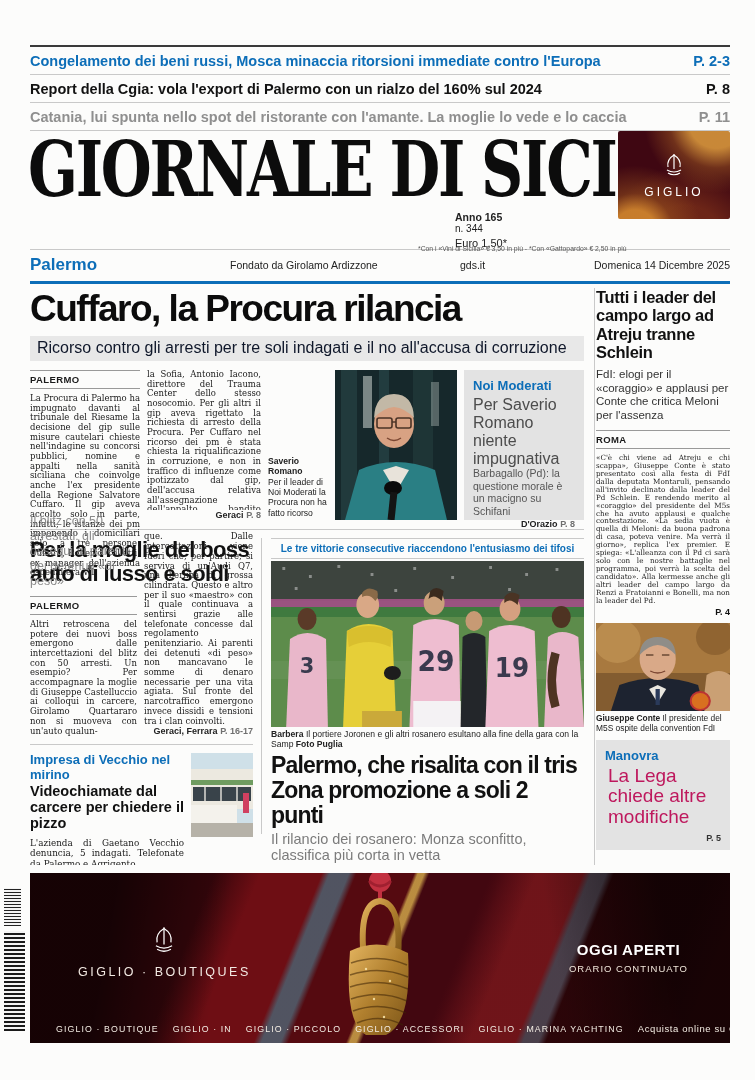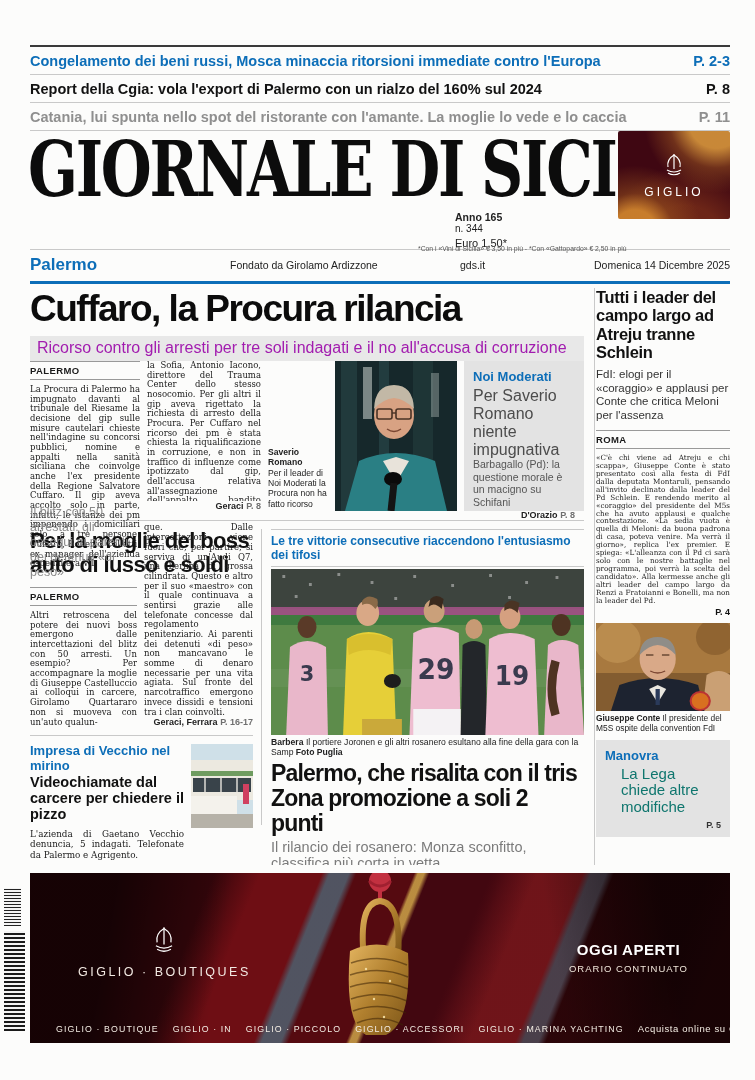--- a/index.html
+++ b/index.html
@@ -51,21 +51,21 @@
   .byline b { font-weight:800; }
   .pgray { color:#6f6f6f; font-weight:700; }
 
   
   .mainzone { display:flex; height:577px; overflow:hidden; margin-top:4px; }
   .main-left { flex:1; min-width:0; padding-right:10px; }
   .right-col { width:136px; border-left:1px solid #c9c9c9; padding-left:1px; }
 
   .lead-hl { font-size:37px; font-weight:800; letter-spacing:-1.5px; line-height:1.05;
              color:#0c0c0c; margin:2px 0 7px; }
-  .subbar { background:#e8e8e8; color:#a21caf; font-size:16px; padding:3px 7px 4px; }
+  .subbar { background:#e8e8e8; color:#0f172a; font-size:16px; padding:3px 7px 4px; margin-bottom:9px; }
   .lead-cols { display:flex; gap:7px; height:150px; }
   .lc-t1 { width:110px; }
   .lc-t2 { width:114px; display:flex; flex-direction:column; }
   .lead-body { font-size:8.5px; line-height:1.14; overflow:hidden; }
   .lc-t2 .lead-body { flex:1; }
   .lc-cap { width:60px; display:flex; flex-direction:column; justify-content:flex-end; padding-bottom:2px; }
   .capt { font-size:8.6px; line-height:1.2; color:#222; }
   .capt b { font-weight:800; }
   .lead-photo { width:122px; height:150px; }
   .leadbox { flex:1; background:#e3e3e3; padding:8px 9px; display:flex; flex-direction:column; }
@@ -87,38 +87,38 @@
   .boss-body { font-size:8.5px; line-height:1.14; overflow:hidden; }
   .boss-c2 .boss-body { flex:1; }
 
   .pizzo { border-top:1px solid #c9c9c9; margin-top:8px; padding-top:8px; display:flex; gap:7px; }
   .pz-text { flex:1; }
   .pz-kick { color:#0d6eb8; font-weight:800; font-size:13px; line-height:1.1; }
   .pz-hl { font-weight:800; font-size:14.5px; line-height:1.12; margin:1px 0 6px; }
   .pz-body { font-size:8.8px; line-height:1.2; }
   .pz-photo { width:62px; height:84px; }
 
-  .sport-kick { color:#0d6eb8; font-weight:800; font-size:12px; border-top:1px solid #c9c9c9;
-                border-bottom:1px solid #c9c9c9; padding:4px 0; }
+  .sport-kick { color:#0d6eb8; font-weight:800; font-size:10px; border-top:1px solid #c9c9c9;
+                border-bottom:1px solid #c9c9c9; padding:4px 0;text-align:center; }
   .sport-photo { width:100%; height:166px; display:block; margin-top:2px; }
   .sport-cap { font-size:8.6px; color:#222; margin:2px 0 4px; }
   .sport-cap b { font-weight:800; }
   .sport-hl { font-size:23px; font-weight:800; letter-spacing:-.8px; line-height:1.08; }
   .sport-deck { color:#7b7b7b; font-size:14.5px; margin-top:4px; }
 
   
   .r-hl { font-size:16.5px; font-weight:800; line-height:1.12; letter-spacing:-.3px; margin-bottom:6px; }
   .r-deck { font-size:11.5px; color:#333; line-height:1.2; margin-bottom:7px; }
   .r-body { font-size:7.2px; line-height:1.1; }
   .r-page { font-size:9px; font-weight:700; text-align:right; margin:2px 0 6px; }
   .r-photo { width:100%; height:88px; display:block; }
   .r-cap { font-size:8.4px; margin:2px 0 7px; color:#222; }
   .r-cap b { font-weight:800; }
   .r-box { background:#e3e3e3; padding:8px 9px 7px; }
-  .r-box .t { color:#0f766e; font-size:15px; line-height:1.1; margin:3px 16px 5px; }
+  .r-box .t { color:#be185d; font-size:19px; line-height:1.1; margin:3px 3px 5px; }
   .r-box .p { font-size:9px; font-weight:700; text-align:right; color:#333; }
 
   
   .bigad { position:relative; margin:8px 25px 0 30px; height:170px; overflow:hidden;
            background-color:#36060b;
            background-image:
              linear-gradient(100deg, rgba(0,0,0,.6) 0 12%, transparent 28%),
              linear-gradient(260deg, rgba(0,0,0,.55) 0 10%, transparent 26%),
              linear-gradient(112deg, transparent 24%, #6e0e14 30% 38%, rgba(90,110,126,.75) 39% 41.5%, #550a10 42.5% 50%, rgba(200,155,70,.9) 50.5% 51.3%, #420710 52% 60%, transparent 66%),
              linear-gradient(112deg, transparent 56%, rgba(130,25,30,.75) 62% 72%, rgba(90,110,126,.55) 73% 75%, rgba(40,5,8,.8) 76% 88%, transparent 94%);

